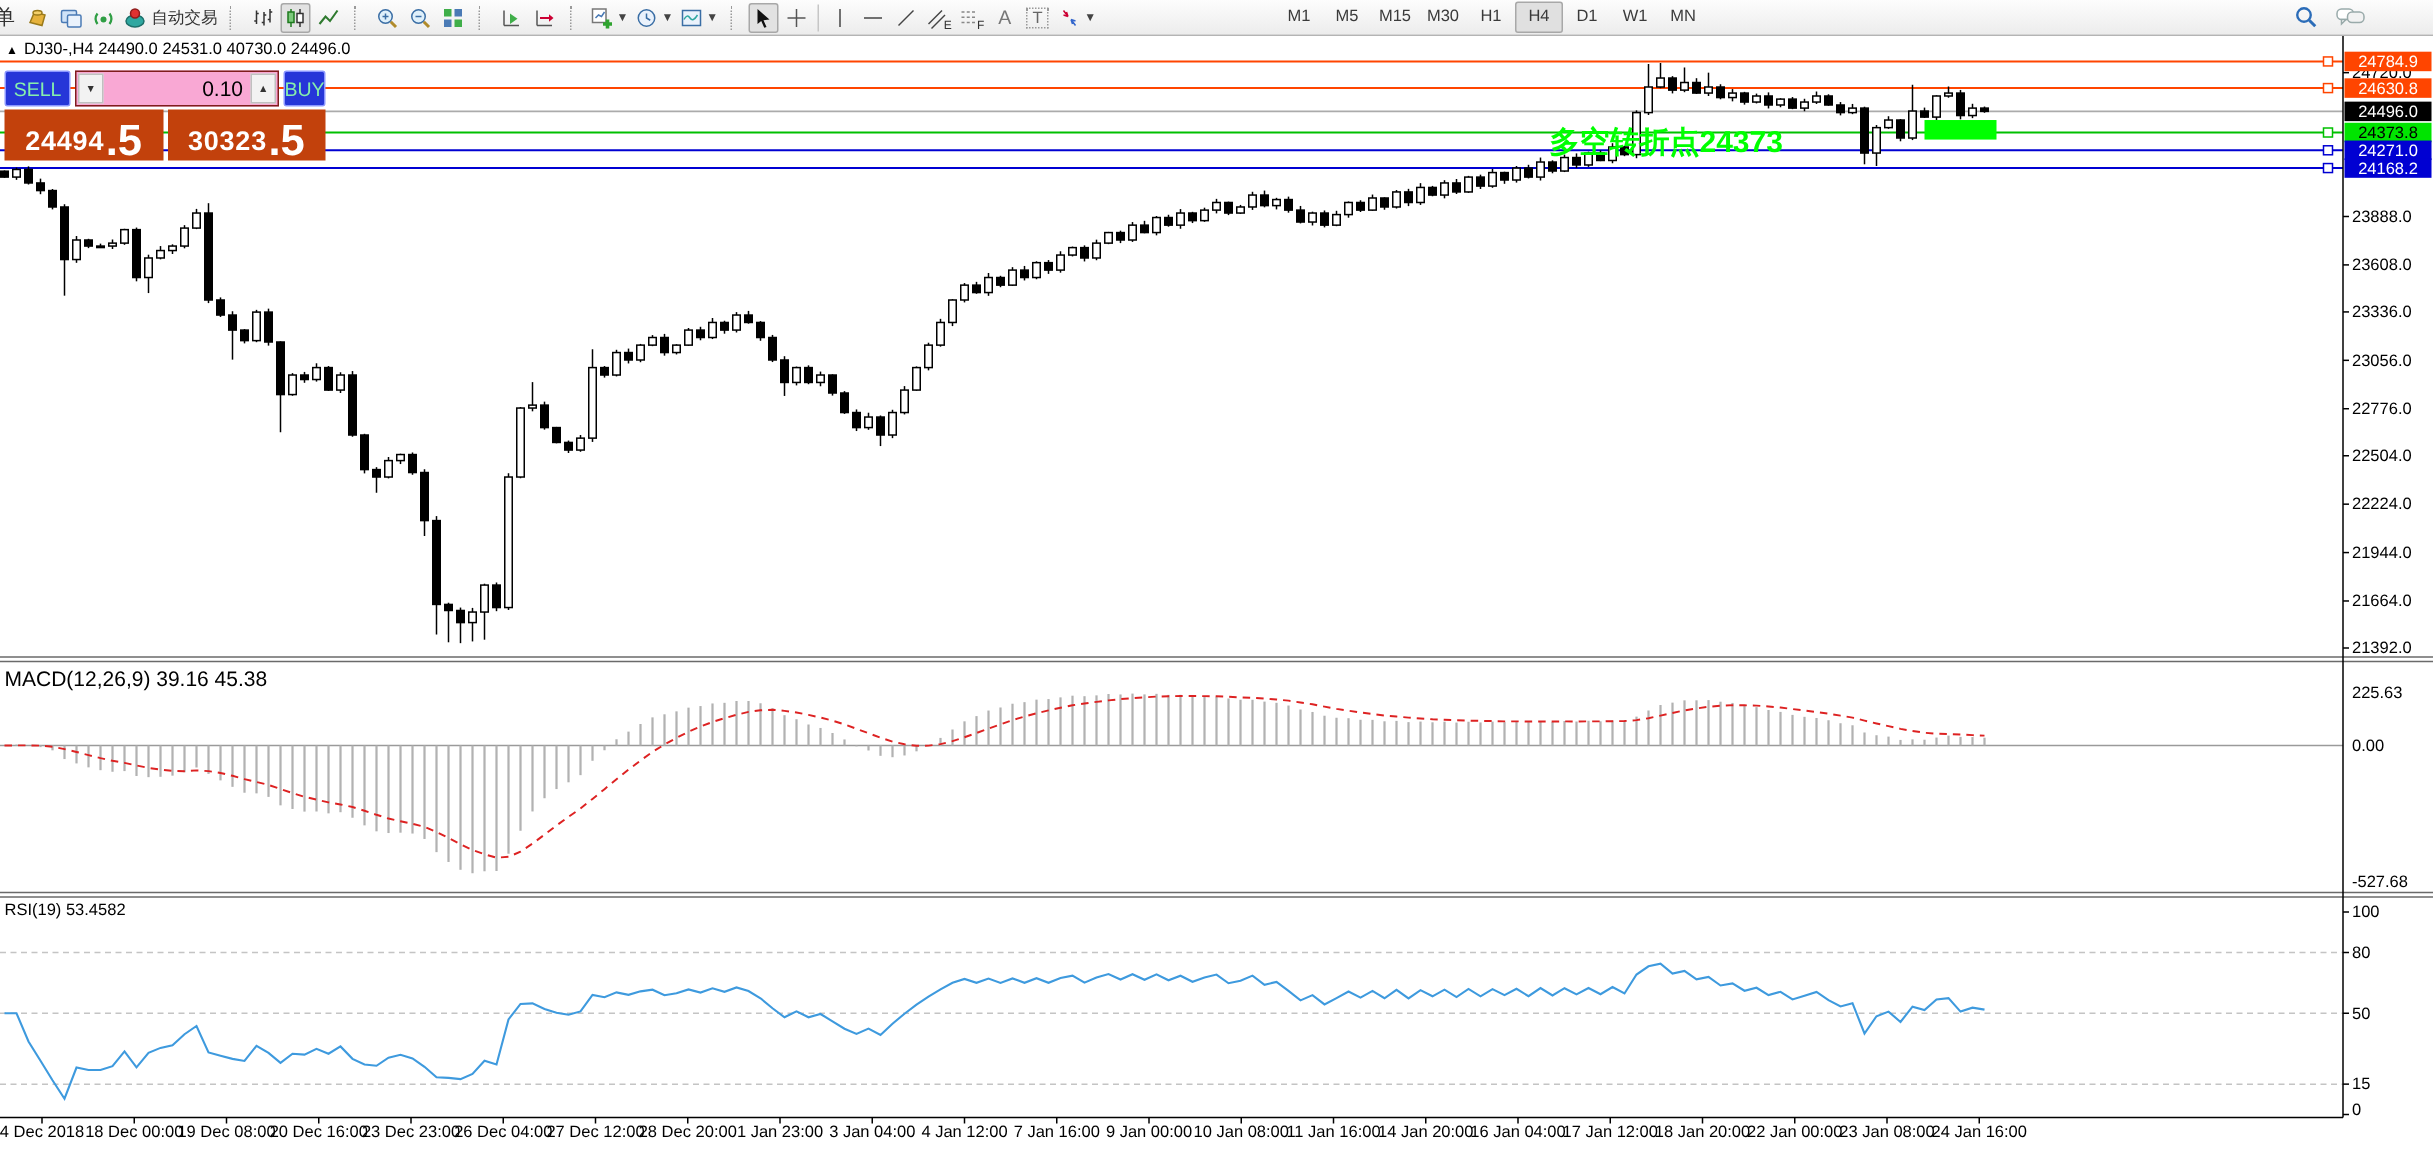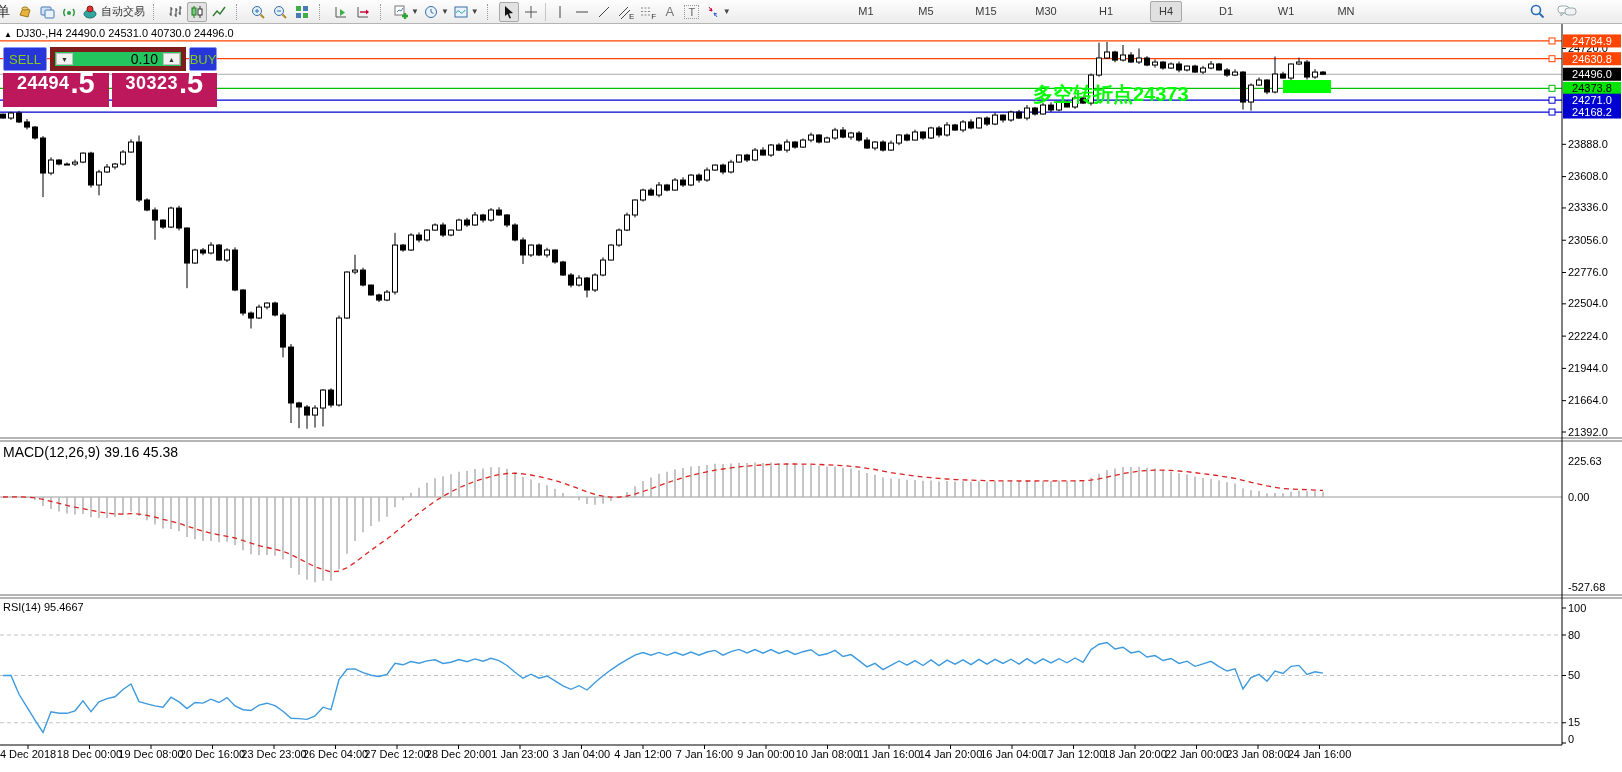--- a/index.html
+++ b/index.html
@@ -9,46 +9,46 @@
   #toolbar{position:absolute;left:0;top:0;width:1622px;height:23px;z-index:5;
            background:linear-gradient(#fdfdfd,#ececec);border-bottom:1px solid #b4b4b4;
            display:flex;align-items:center;font-size:12px;color:#222;}
   .tbtn{height:20px;min-width:20px;display:flex;align-items:center;justify-content:center;
         margin:0 1px;border:1px solid transparent;border-radius:2px;box-sizing:border-box;
         font-size:11px;color:#333;white-space:nowrap;}
   .tbtn.pressed{background:#e2e2e2;border:1px solid #a8a8a8;}
   .grip{width:6px;height:16px;border-left:1px dotted #9a9a9a;margin:0 4px 0 6px;}
   .sep{width:1px;height:18px;background:#c6c6c6;margin:0 3px;}
   .caret{font-size:8px;color:#444;margin-left:2px;}
-  .tfgroup{position:absolute;left:850px;top:1px;display:flex;align-items:center;height:20px;gap:28px;}
+  .tfgroup{position:absolute;left:850px;top:1px;display:flex;align-items:center;height:20px;}
   .tf{width:30px;height:19px;display:flex;align-items:center;justify-content:center;
       font-size:11px;color:#3a3a3a;border:1px solid transparent;border-radius:2px;}
   .tf.active{background:#e0e0e0;border:1px solid #a8a8a8;}
   .rticons{position:absolute;left:1526px;top:1px;display:flex;align-items:center;height:20px;}
   
   #chart-title{position:absolute;left:4px;top:27px;z-index:4;font-size:11px;color:#000;}
   #chart-title .tri{font-size:8px;margin-right:4px;}
   #macd-label{position:absolute;left:3px;top:444px;z-index:4;font-size:14px;color:#000;}
   #rsi-label{position:absolute;left:3px;top:601px;z-index:4;font-size:11px;color:#000;}
   svg text{font-family:"Liberation Sans",sans-serif;}
   
   #oneclick{position:absolute;left:3px;top:47px;width:214px;z-index:4;}
   #oc-top{display:flex;height:24px;}
-  .ocbtn{background:#2636d8;border:1px solid #8b97ff;color:#84cc16;font-size:13px;
+  .ocbtn{background:#2636d8;border:1px solid #8b97ff;color:#86efac;font-size:13px;
          display:flex;align-items:center;justify-content:center;box-sizing:border-box;}
   #oc-sell-btn{width:44px;border-radius:2px;}
   #oc-buy-btn{width:28px;border-radius:2px;margin-left:3px;}
-  #oc-vol{flex:1;margin-left:3px;background:#22c55e;border:5px solid #7f1d1d;display:flex;align-items:stretch;box-sizing:border-box;}
+  #oc-vol{flex:1;margin-left:3px;background:#f9a8d4;border:1px solid #7f1d1d;display:flex;align-items:stretch;box-sizing:border-box;}
   .spin{width:15px;background:#f2f2f2;border:1px solid #c0c0c0;font-size:7px;color:#333;
         display:flex;align-items:center;justify-content:center;margin:1px;}
   #oc-vol-val{flex:1;display:flex;align-items:center;justify-content:flex-end;
               padding-right:4px;font-size:14px;color:#000;}
   #oc-prices{display:flex;margin-top:2px;height:34px;}
-  .occell{background:#be185d;color:#fff;flex:1;display:flex;align-items:flex-end;
-          justify-content:center;padding-bottom:13px;}
+  .occell{background:#c2410c;color:#fff;flex:1;display:flex;align-items:flex-end;
+          justify-content:center;padding-bottom:2px;}
   .occell:first-child{margin-right:3px;}
   .pmain{font-size:18px;font-weight:bold;letter-spacing:0.5px;}
   .pbig{font-size:29px;font-weight:bold;line-height:22px;margin-left:1px;}
   .icon-svg{display:block;}
 </style>
 </head>
 <body>
 
 <div id="stage">
 
@@ -1208,14 +1208,14 @@
         <span class="pbig">.5</span>
       </div>
       <div class="occell">
         <span class="pmain">30323</span>
         <span class="pbig">.5</span>
       </div>
     </div>
   </div>
 
   <div id="macd-label">MACD(12,26,9) 39.16 45.38</div>
-  <div id="rsi-label">RSI(14) 95.4667</div>
+  <div id="rsi-label">RSI(19) 53.4582</div>
 </div>
 
 </body></html>

